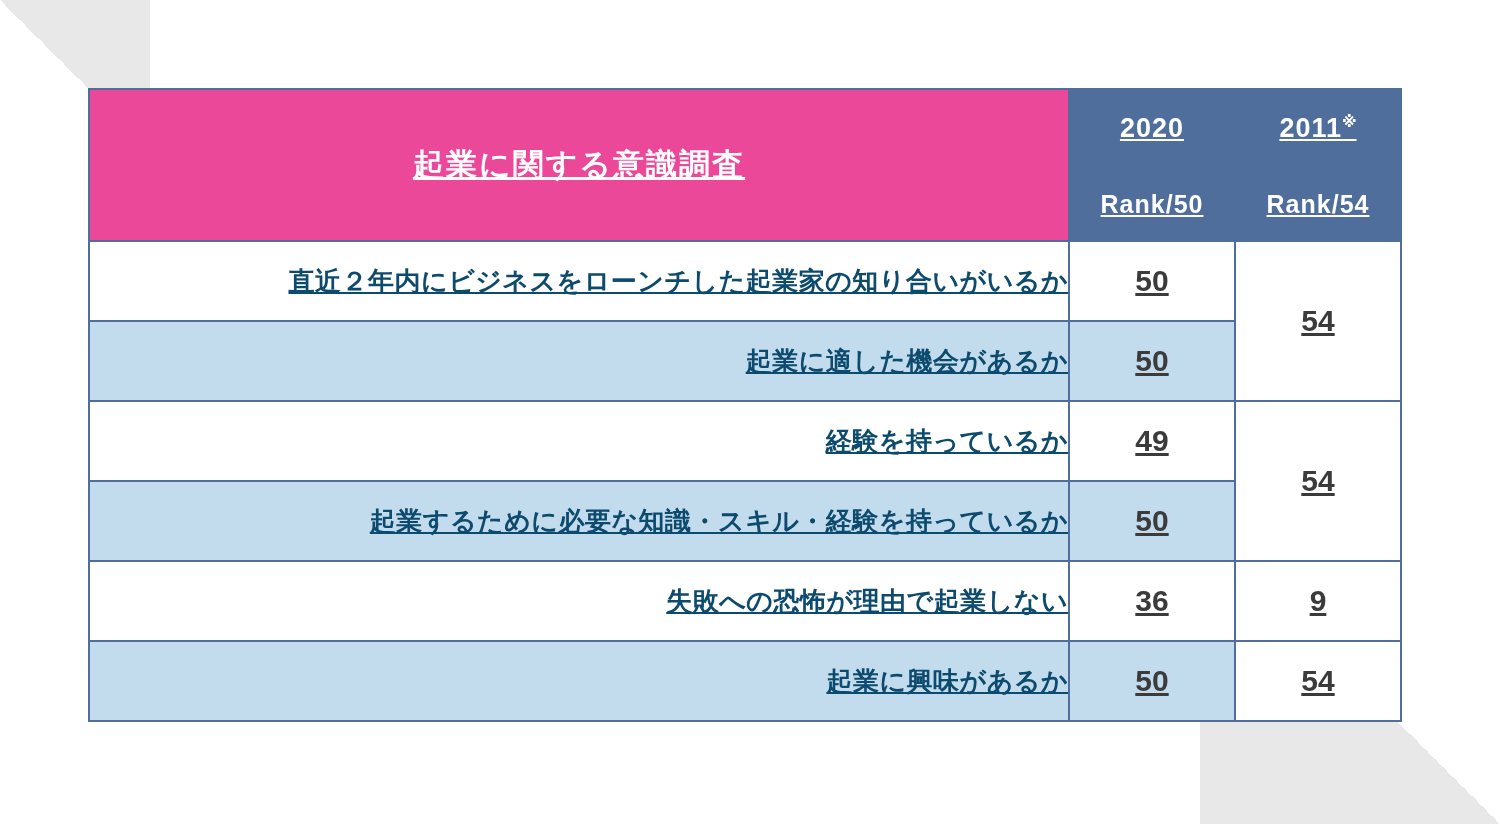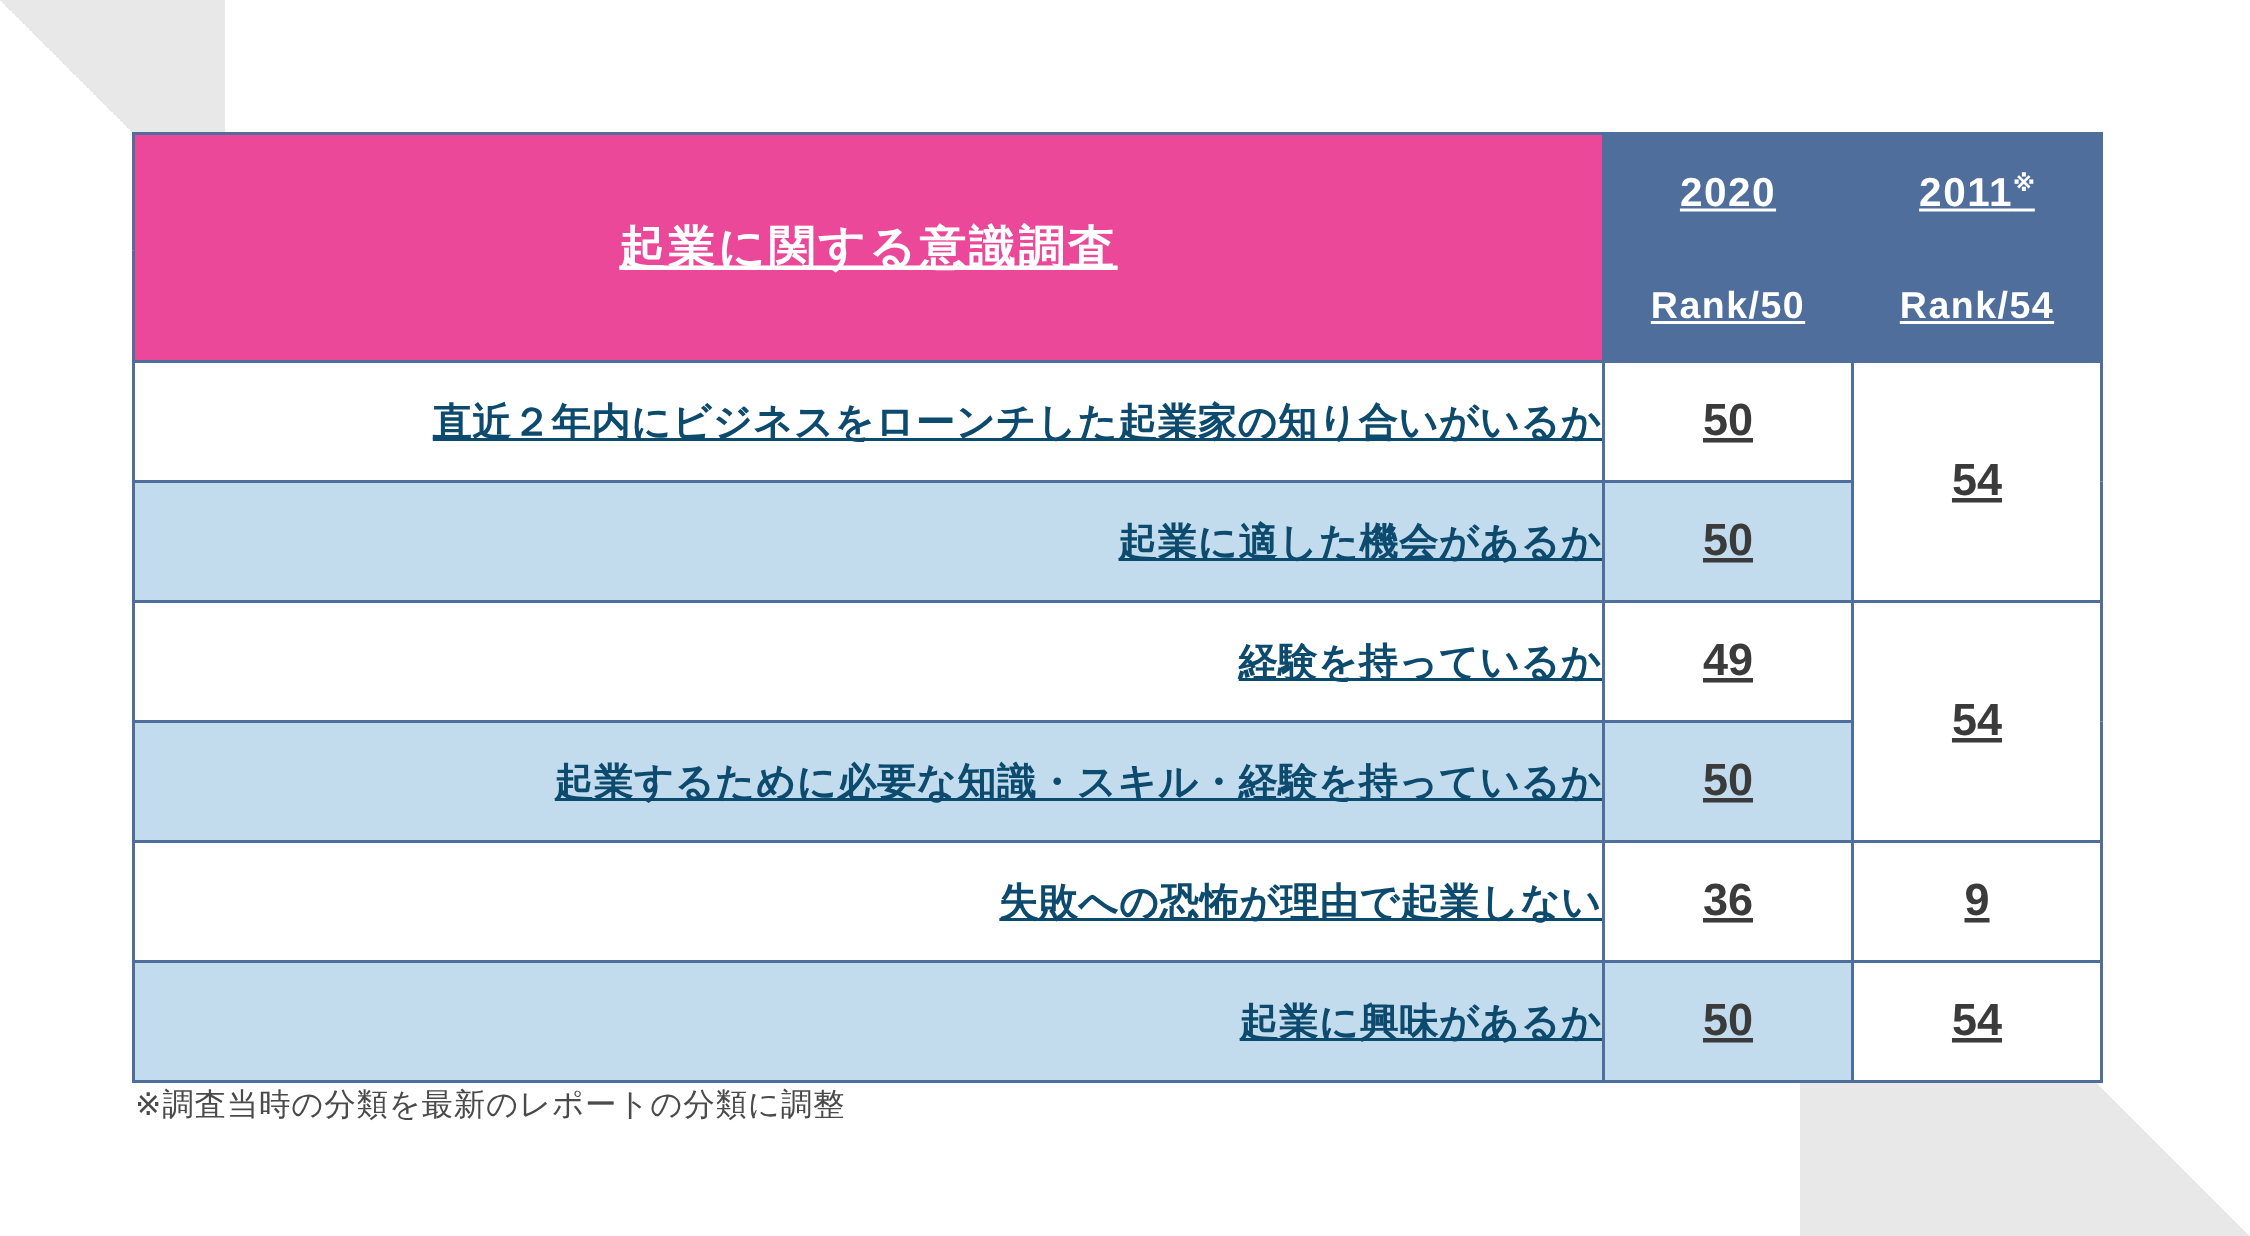--- a/index.html
+++ b/index.html
@@ -204,15 +204,14 @@
         </tr>
         <tr class="alt">
           <td class="q-cell">起業に興味があるか</td>
           <td class="v-cell zebra">50</td>
           <td class="v-cell v-2011">54</td>
         </tr>
       </tbody>
     </table>
   </div>
 
-  <div class="footnote">※調査当時の分類を最新のレポートの分類に調整</div>
 
 </div>
 
 </body></html>

